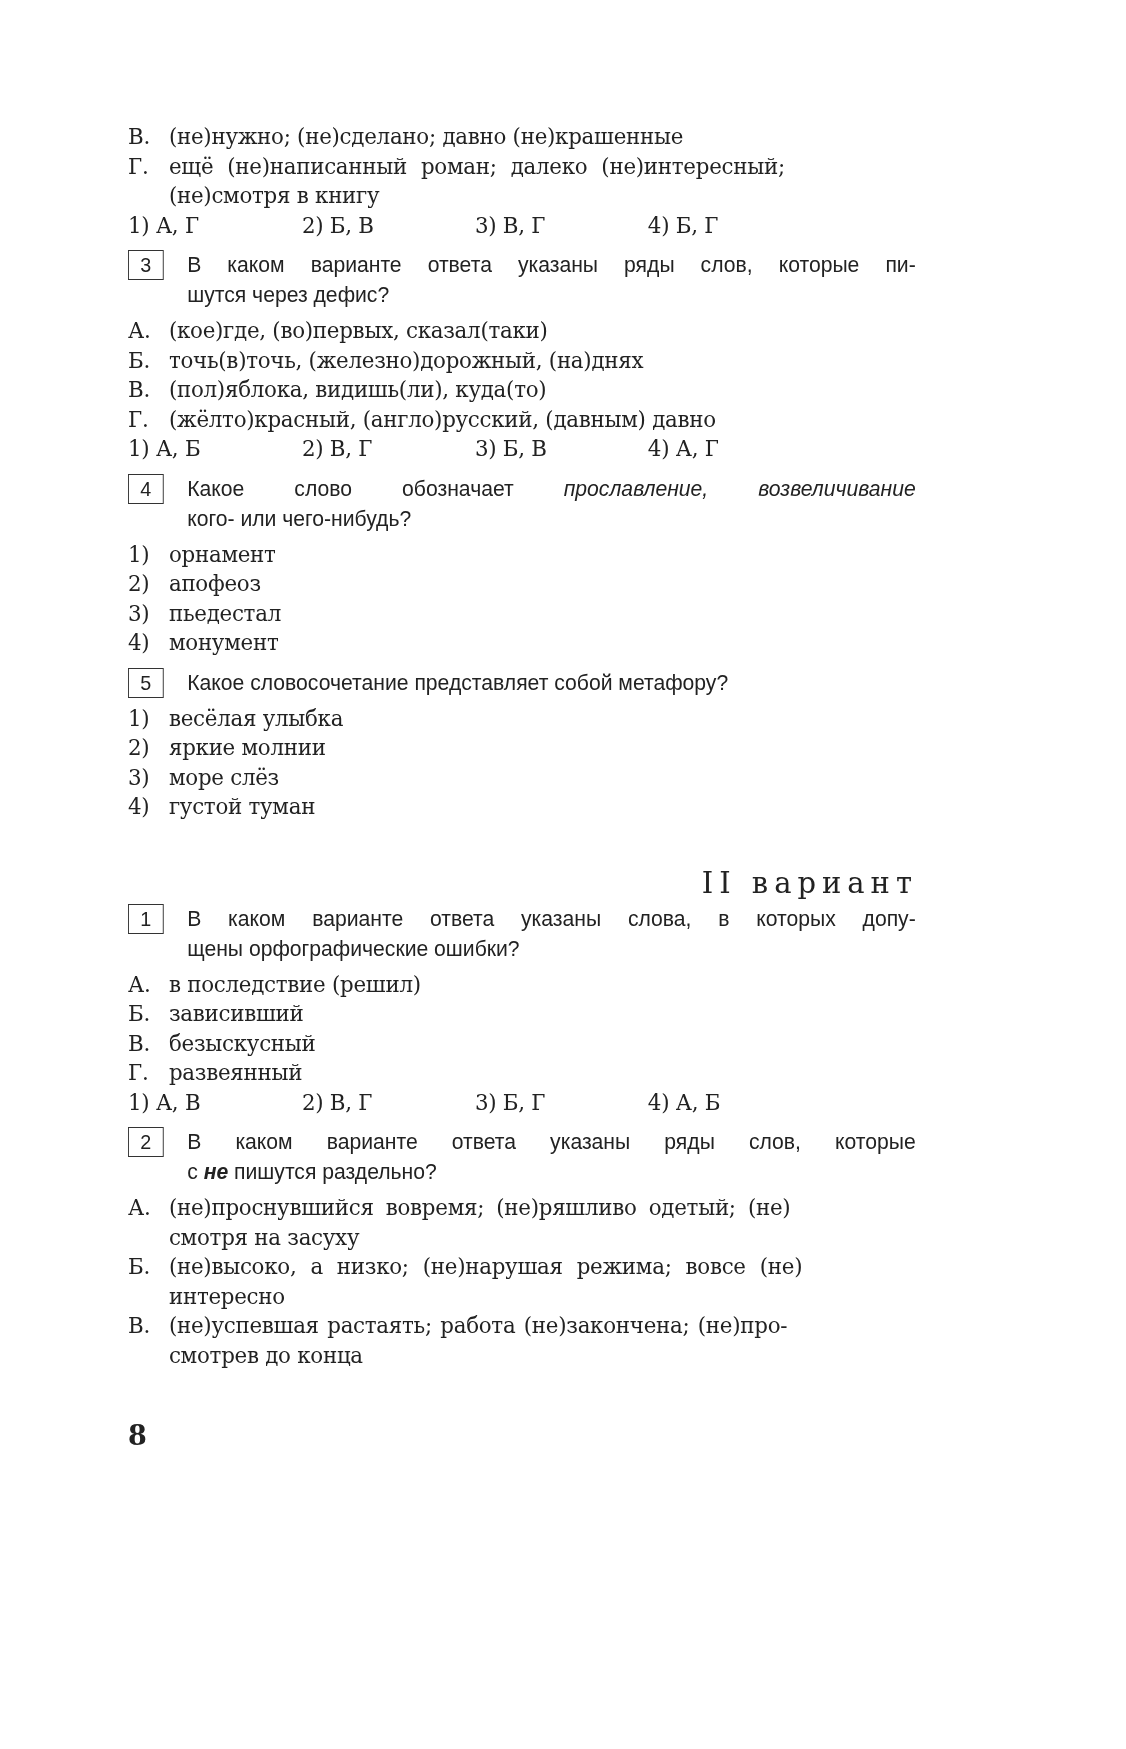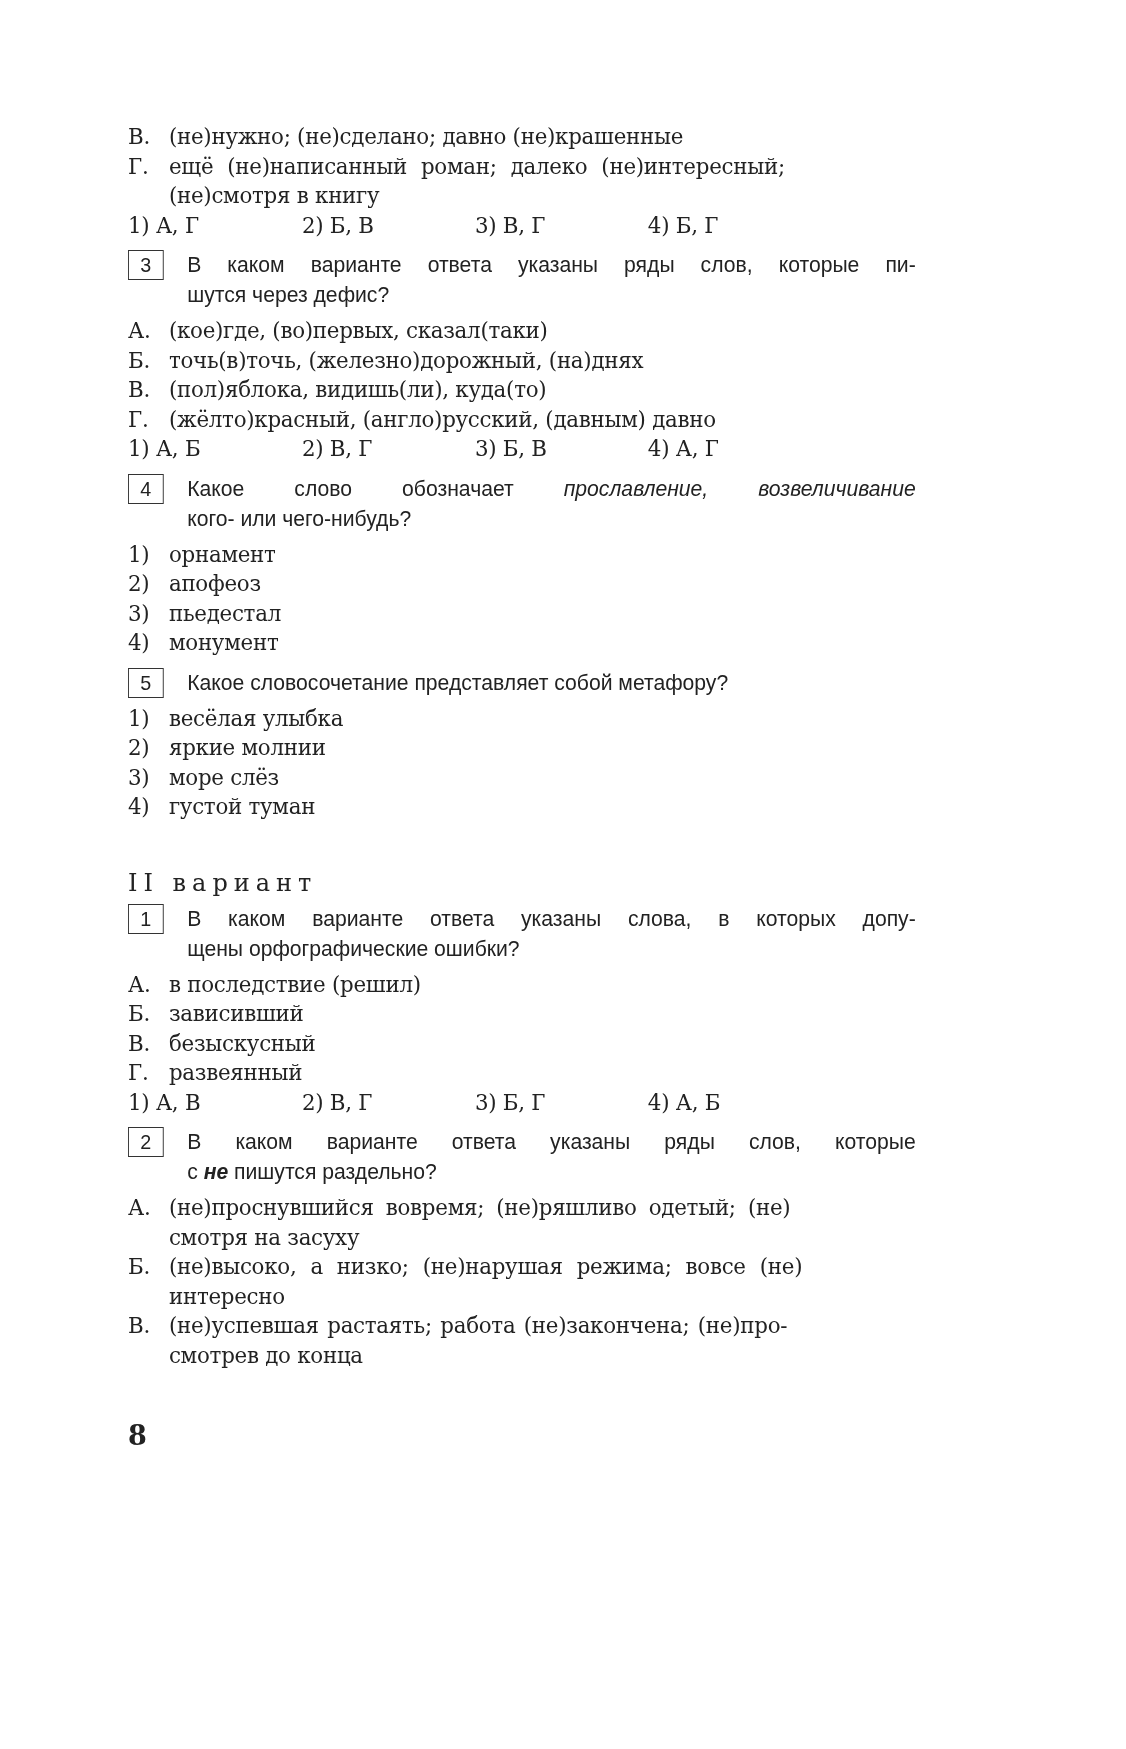--- a/index.html
+++ b/index.html
@@ -88,23 +88,23 @@
       white-space: nowrap;
     }
     .question .qline.j {
       text-align: justify;
       text-align-last: justify;
     }
     .ital { font-style: italic; }
     .bold-ital { font-weight: bold; font-style: italic; }
     .variant-title {
       font-family: "DejaVu Serif", "Liberation Serif", serif;
-      font-size: 24px;
+      font-size: 29px;
       letter-spacing: 6px;
-      text-align: left;
+      text-align: right;
       width: 790px;
       margin-top: 44px;
       height: 34px;
       line-height: 34px;
     }
     .page-number {
       position: absolute;
       left: 128px;
       top: 1420px;
       font-family: "DejaVu Serif", "Liberation Serif", serif;

